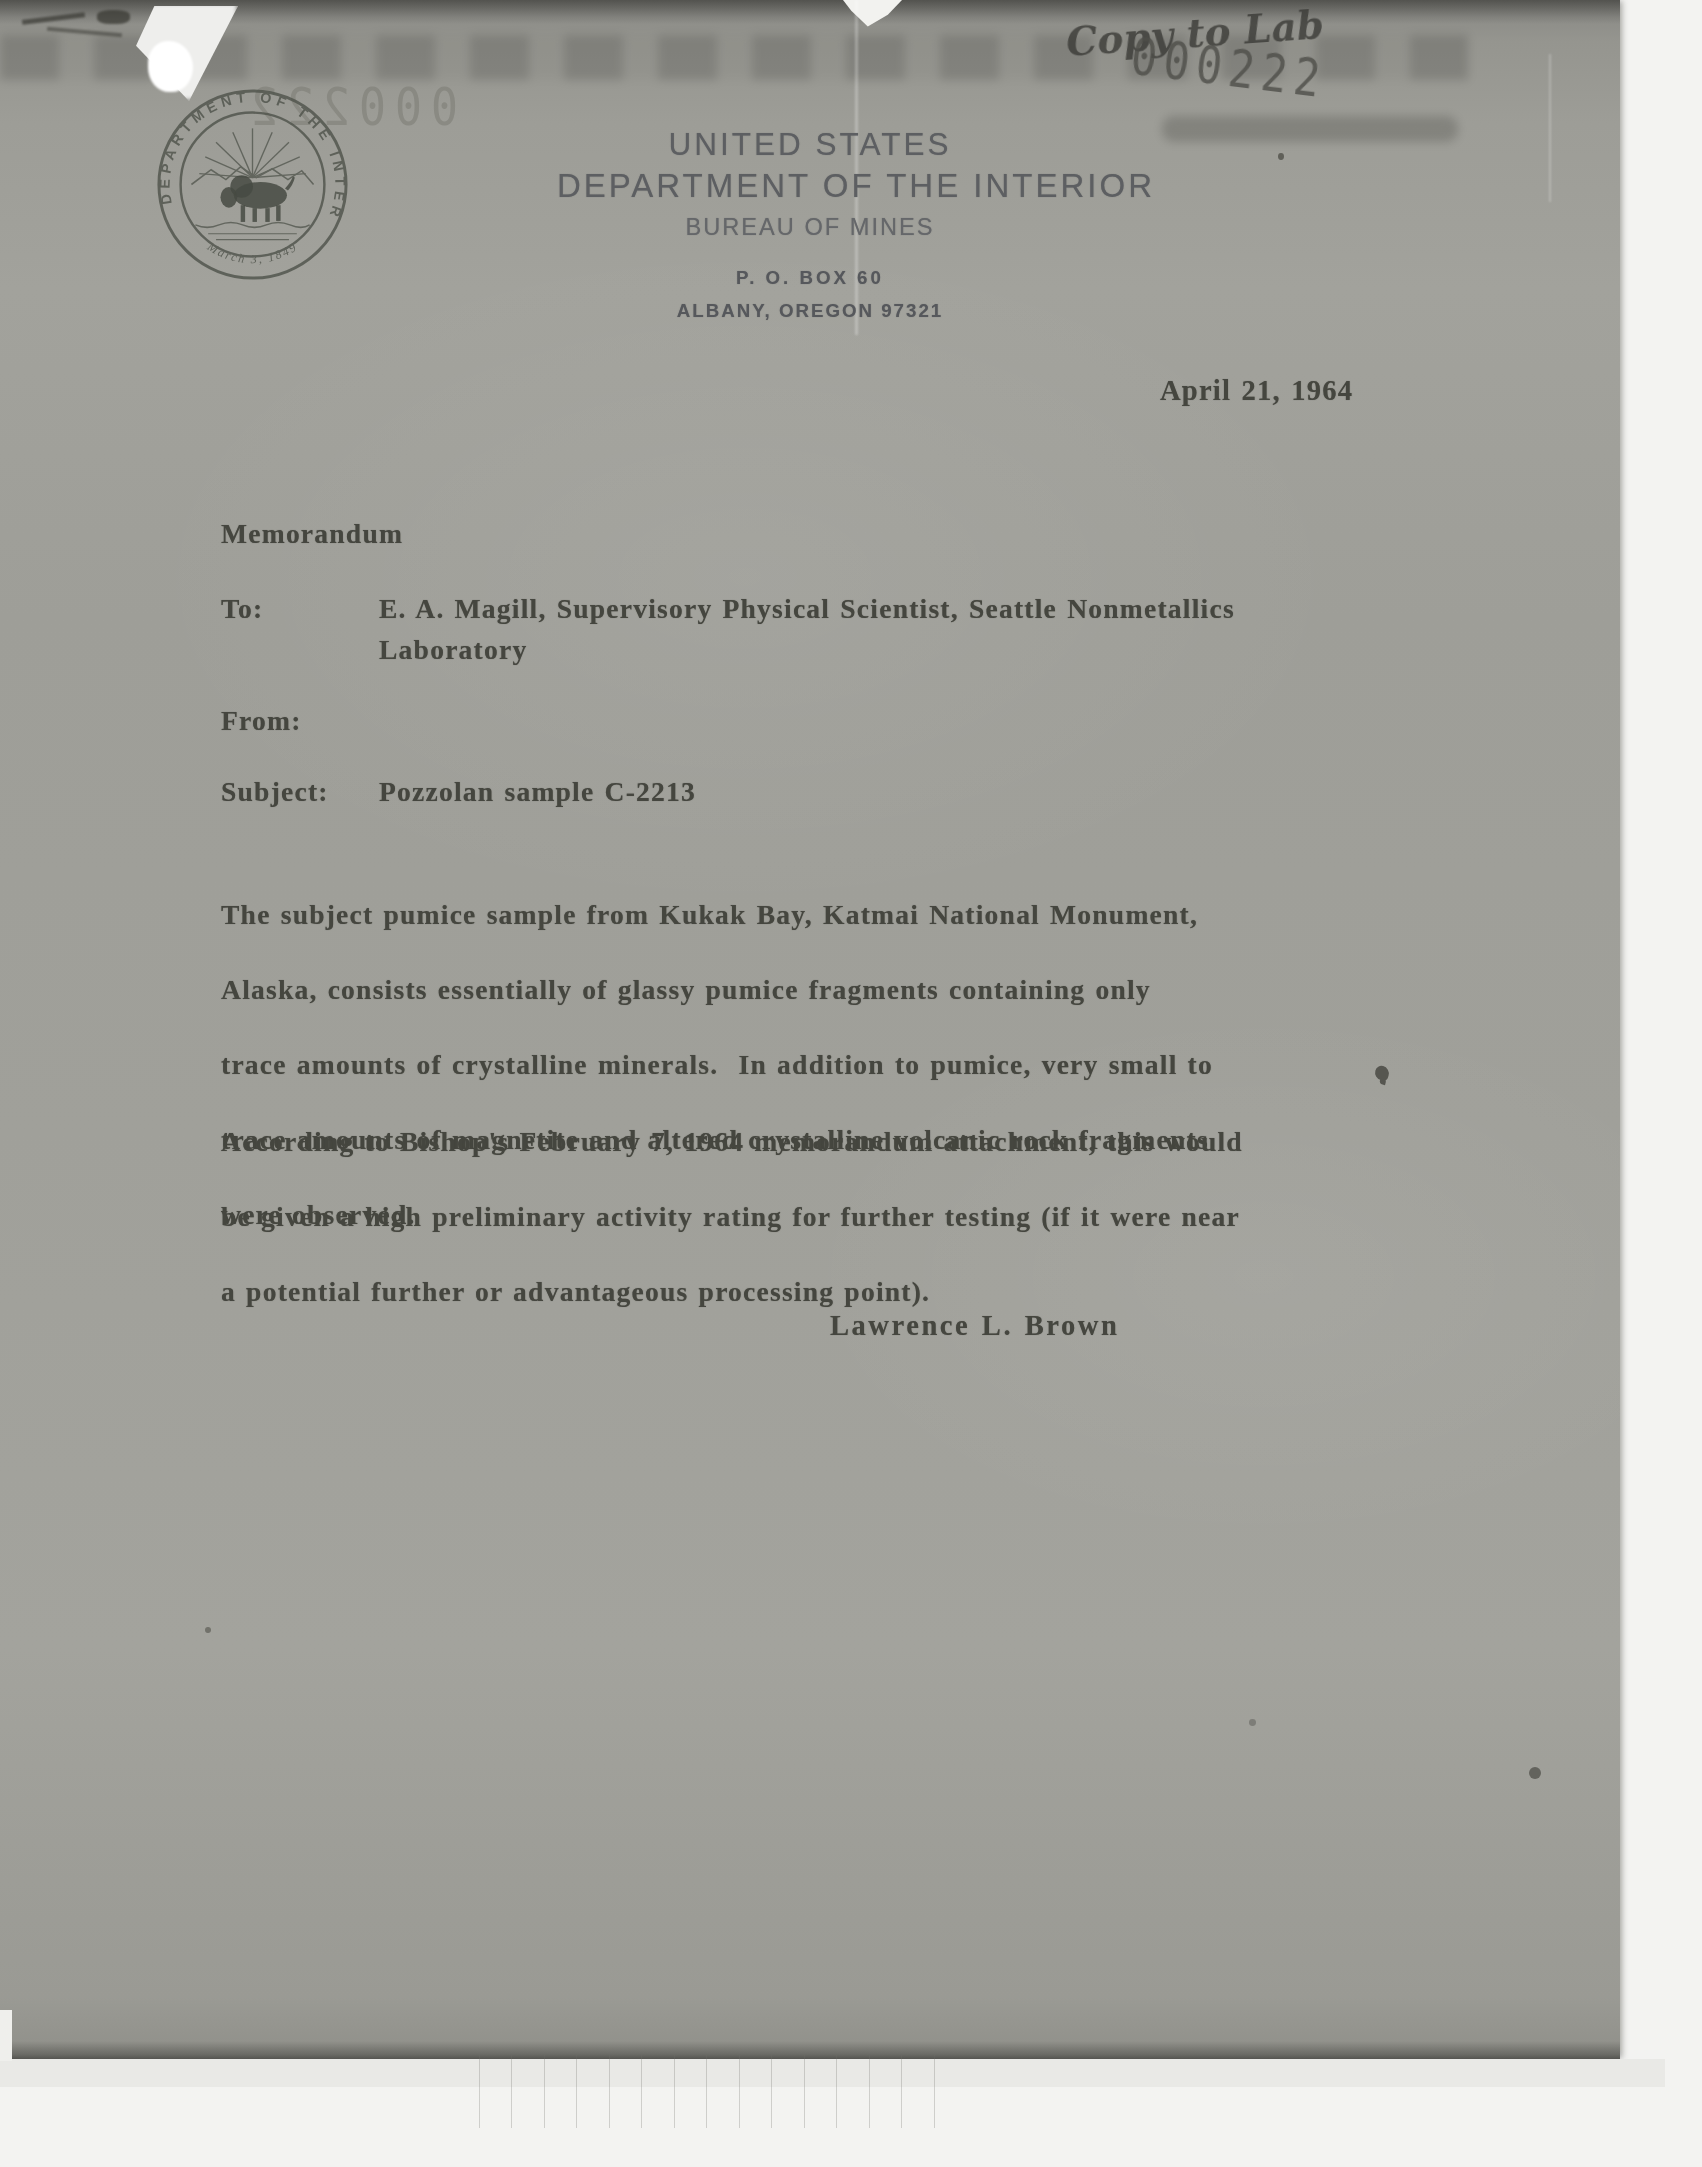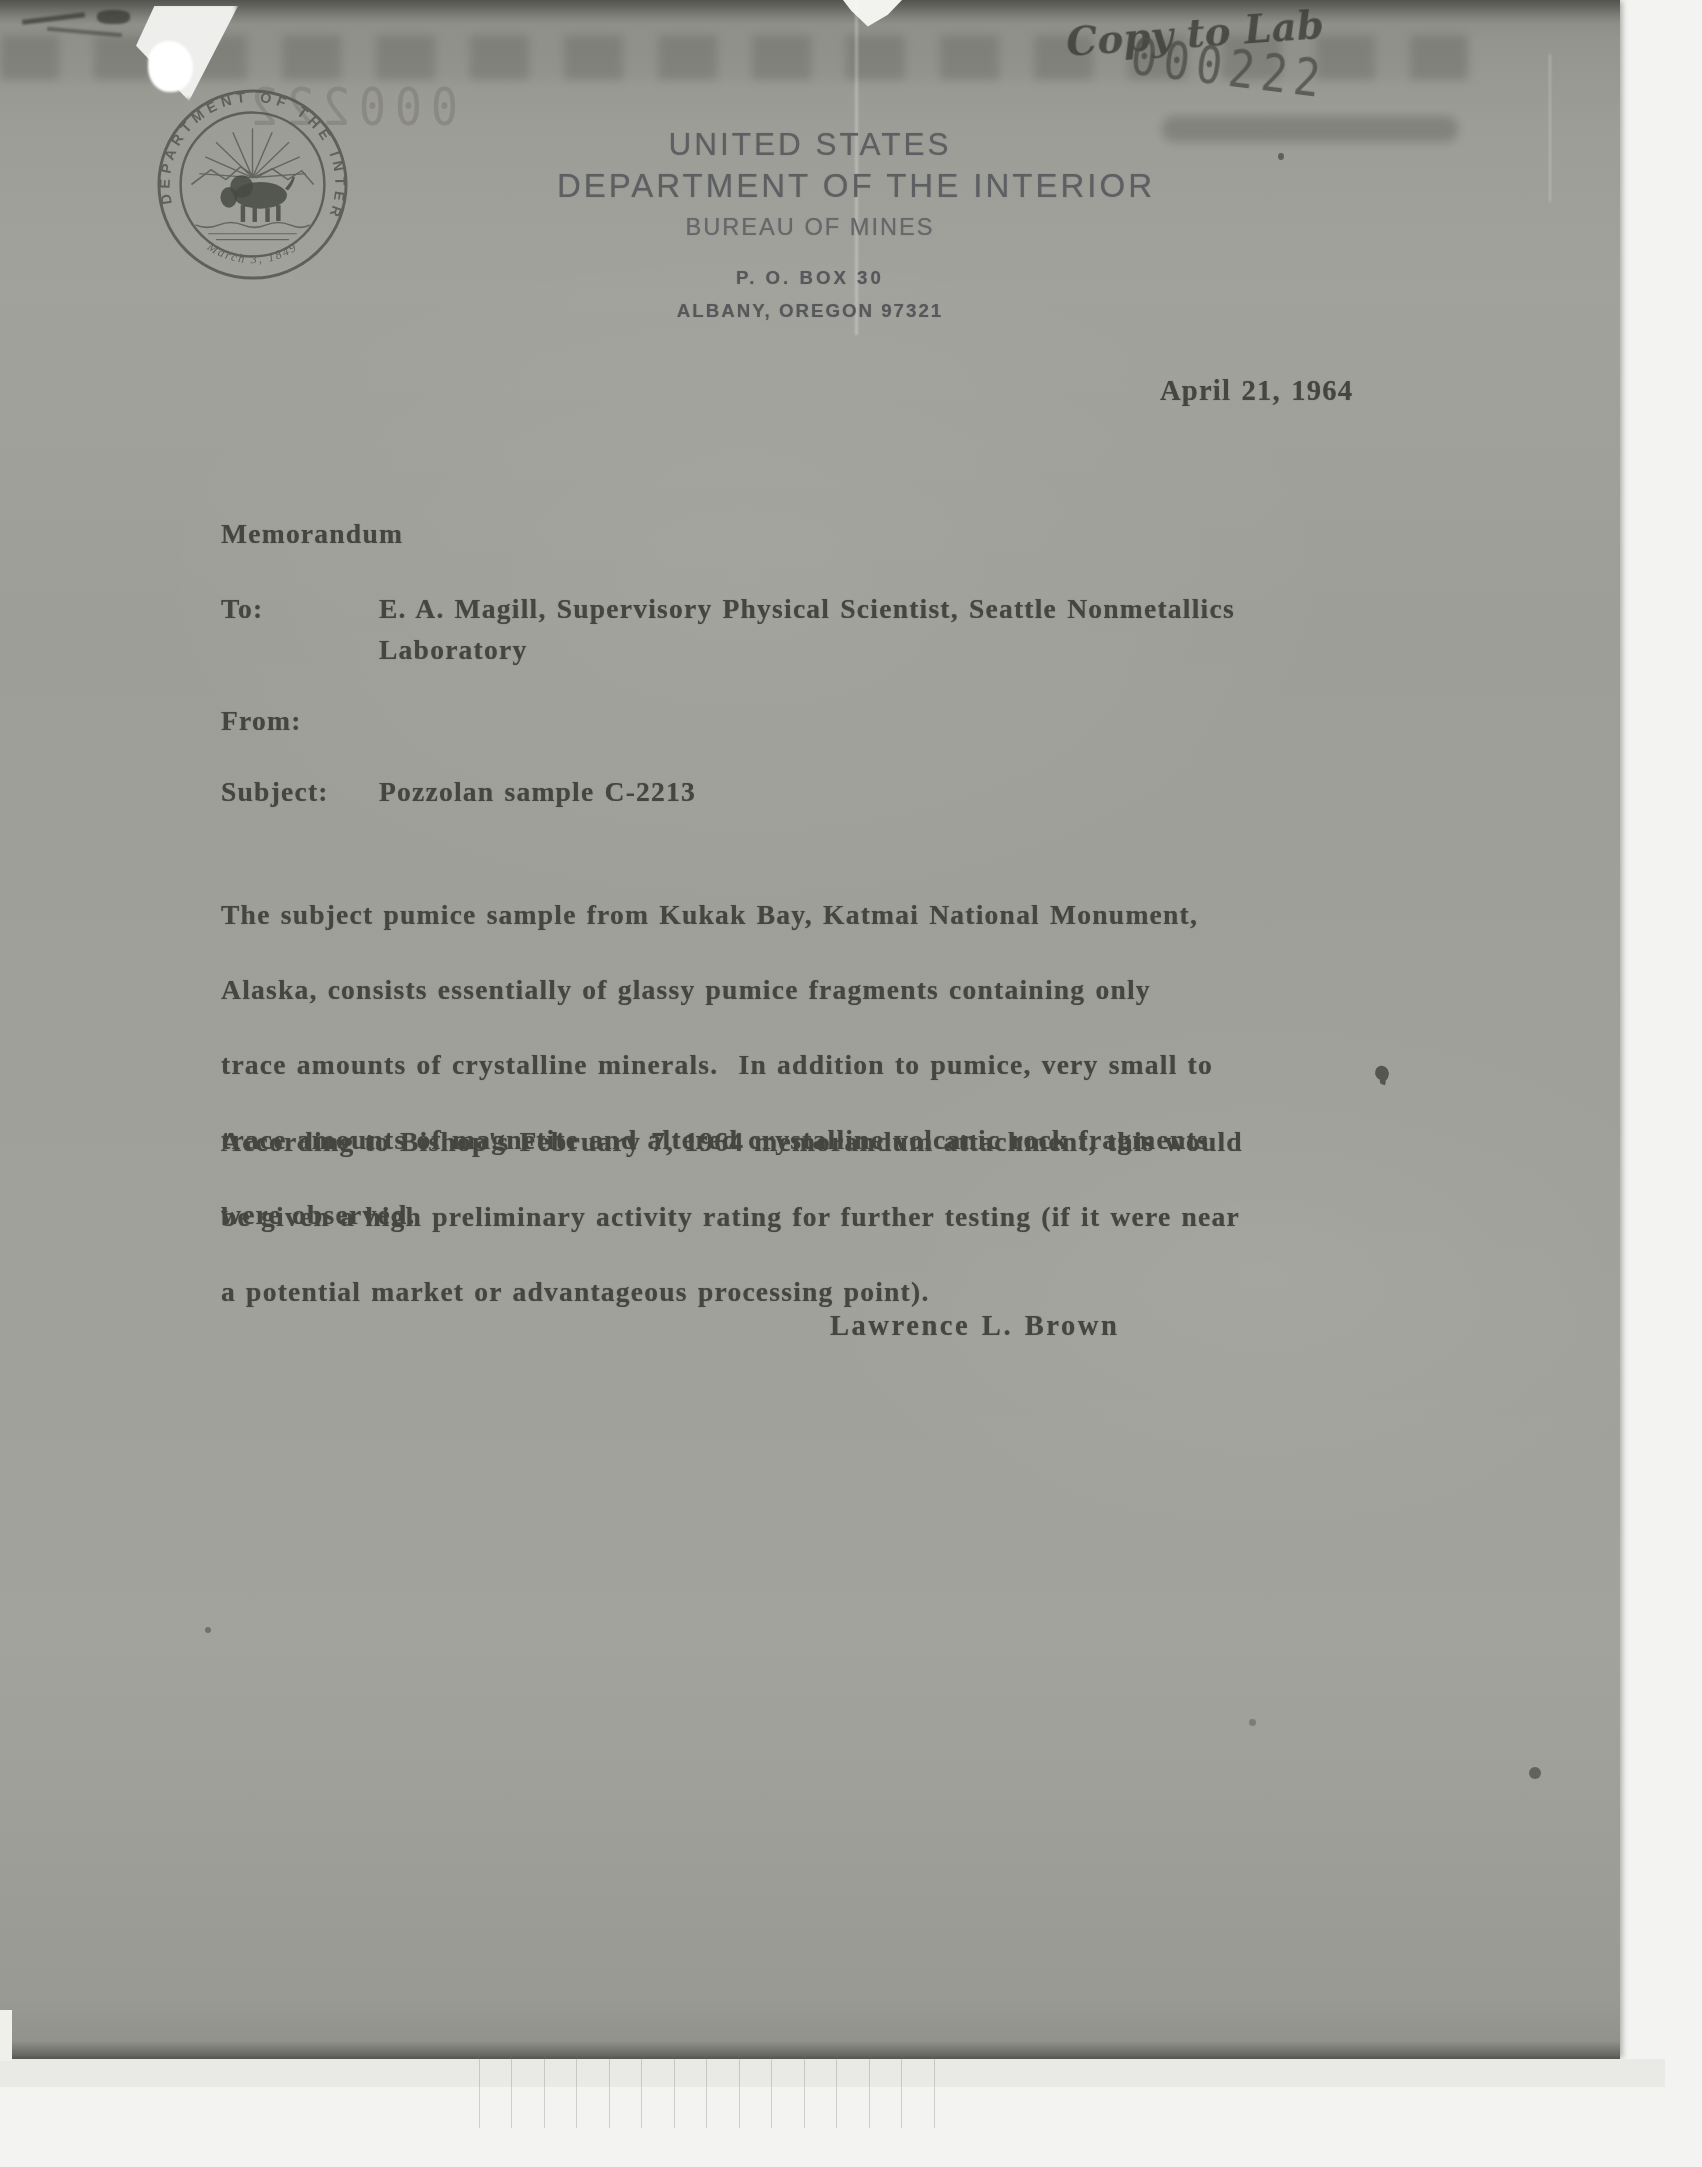--- a/index.html
+++ b/index.html
@@ -93,21 +93,21 @@
         <path d="M133,107 q6,-6 8,-12 l2,1 q-2,8 -7,13 z"></path>
       </g>
       <path d="M42,144 q12,5 24,0 t24,0 t24,0 t24,0 t20,0" stroke="#565a52" stroke-width="1.6" fill="none"></path>
       <path d="M55,153 h90 M63,159 h74" stroke="#565a52" stroke-width="1.2" fill="none"></path>
     </svg>
 
     <div class="abs lh center" style="top:126px;font-size:31.5px;letter-spacing:3px;">UNITED STATES</div>
     <div class="abs lh center" style="top:167px;font-size:33px;letter-spacing:3px;padding-left:46px;">DEPARTMENT OF THE INTERIOR</div>
     <div class="abs lh center" style="top:214px;font-size:23.6px;letter-spacing:2px;color:#65676a;">BUREAU OF MINES</div>
     <div class="abs" style="left:1278px;top:153px;width:5.9px;height:6.9px;background:#50504a;border-radius:50%;opacity:.8;"></div>
-    <div class="abs lh center" style="top:267px;font-size:18.7px;font-weight:bold;letter-spacing:3px;color:#56585c;">P. O. BOX 30</div>
+    <div class="abs lh center" style="top:267px;font-size:18.7px;font-weight:bold;letter-spacing:3px;color:#56585c;">P. O. BOX 60</div>
     <div class="abs lh center" style="top:300px;font-size:18.7px;font-weight:bold;letter-spacing:2px;color:#56585c;">ALBANY, OREGON 97321</div>
 
     <div class="abs typed" style="left:1116px;top:375px;font-size:28.6px;margin-left:44px;">April 21, 1964</div>
 
     <div class="abs typed" style="left:221px;top:518px;font-size:27.6px;">Memorandum</div>
 
     <div class="abs typed" style="left:221px;top:593px;font-size:27.6px;text-align:right;">To:</div>
     <div class="abs typed" style="left:379px;top:593px;font-size:27.6px;">E. A. Magill, Supervisory Physical Scientist, Seattle Nonmetallics</div>
     <div class="abs typed" style="left:379px;top:634px;font-size:27.6px;">Laboratory</div>
 
@@ -120,21 +120,21 @@
       <div class="bline">The subject pumice sample from Kukak Bay, Katmai National Monument,</div>
       <div class="bline">Alaska, consists essentially of glassy pumice fragments containing only</div>
       <div class="bline">trace amounts of crystalline minerals.  In addition to pumice, very small to</div>
       <div class="bline">trace amounts of magnetite and altered crystalline volcanic rock fragments</div>
       <div class="bline">were observed.</div>
     </div>
 
     <div class="abs typed" style="left:221px;top:1086px;">
       <div class="bline">According to Bishop's February 7, 1964 memorandum attachment, this would</div>
       <div class="bline">be given a high preliminary activity rating for further testing (if it were near</div>
-      <div class="bline">a potential market or advantageous processing point).</div>
+      <div class="bline">a potential further or advantageous processing point).</div>
     </div>
 
     <div class="abs" style="left:1375px;top:1066px;width:13.8px;height:13.8px;background:#4a4a44;border-radius:45% 55% 30% 55%;
                 box-shadow:3px 7.9px 0 -3.9px #4a4a44;opacity:.85;transform:rotate(15deg);"></div>
 
     <div class="abs typed" style="left:830px;top:1310px;font-size:28.6px;letter-spacing:2.5px;">Lawrence L. Brown</div>
 
     <div class="abs" style="left:205px;top:1627px;width:5.9px;height:5.9px;background:#5c5c56;border-radius:50%;opacity:.7;"></div>
     <div class="abs" style="left:1249px;top:1719px;width:6.9px;height:6.9px;background:#666660;border-radius:50%;opacity:.6;"></div>
     <div class="abs" style="left:1529px;top:1767px;width:11.8px;height:11.8px;background:#55554f;border-radius:50%;opacity:.8;filter:blur(0.5px);"></div>

